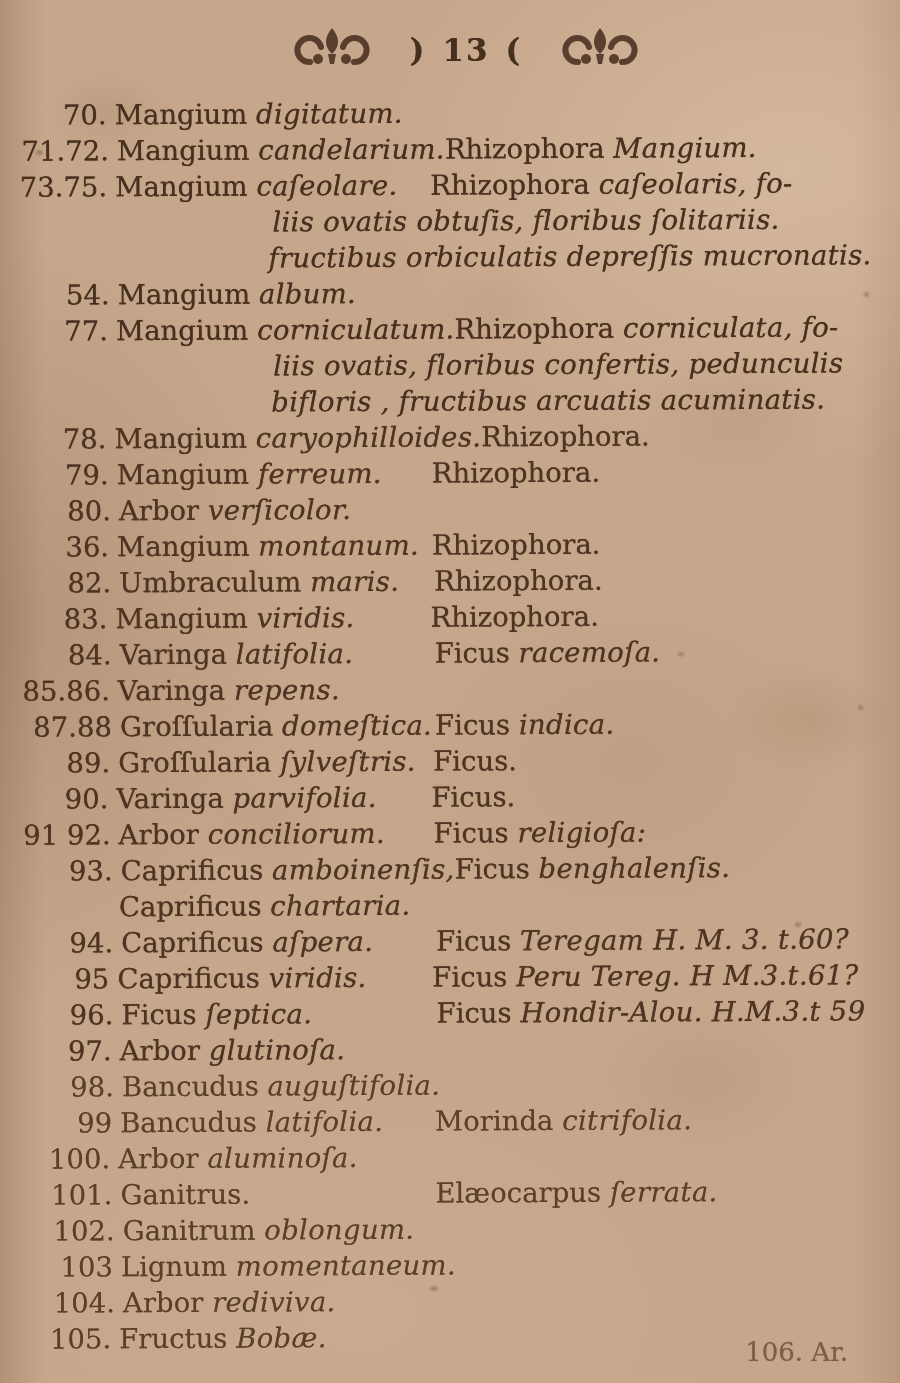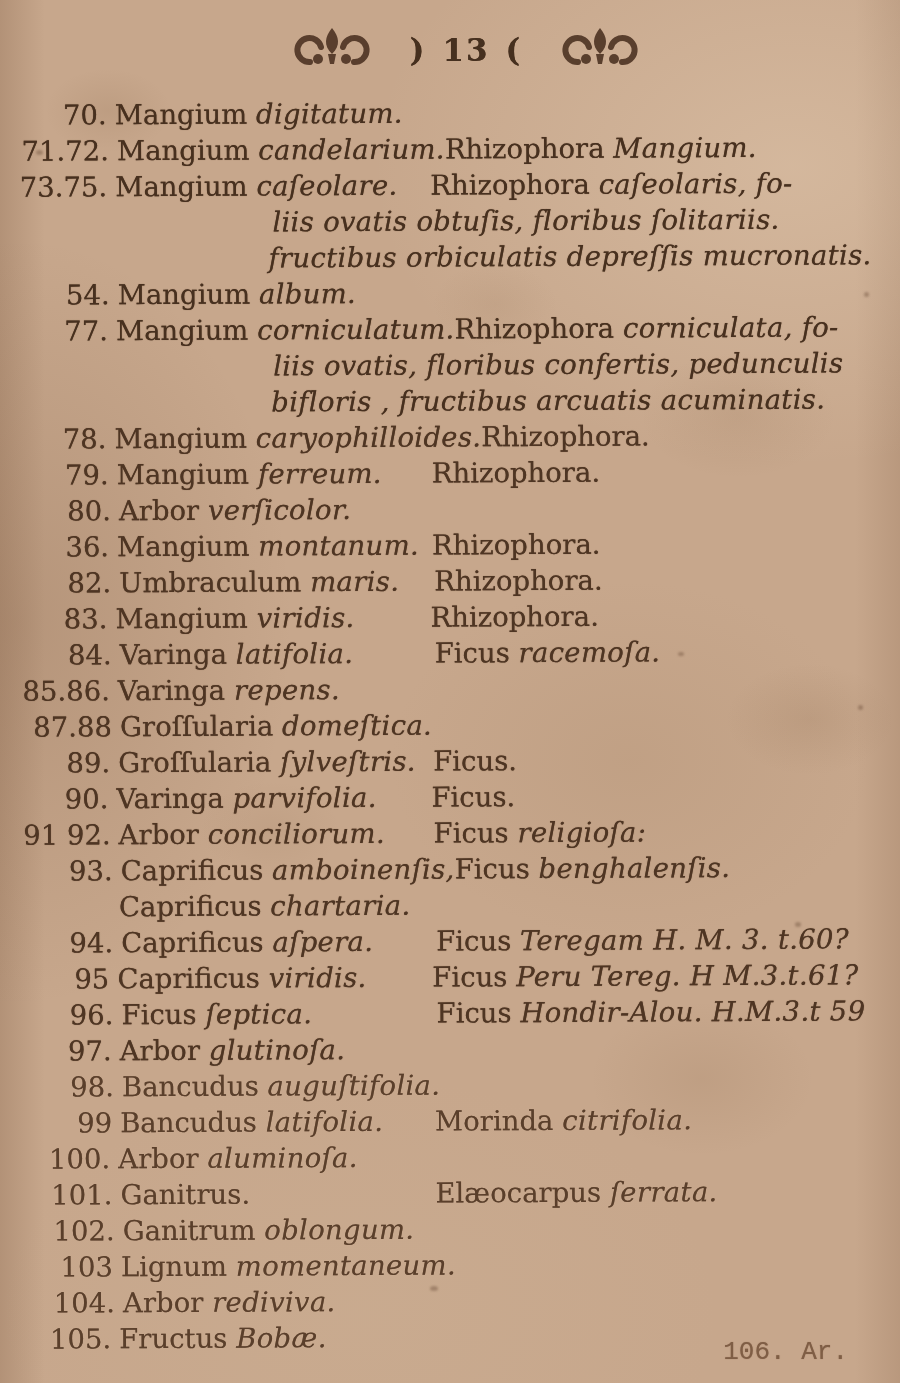--- a/index.html
+++ b/index.html
@@ -50,21 +50,20 @@
   .row:nth-child(n+28){color:#5a3f2b;text-shadow:0 0 0.5px rgba(90,63,43,0.6);}
   .num{flex:0 0 auto;width:118px;text-align:right;padding-right:8px;box-sizing:border-box;}
   .left{flex:0 0 auto;min-width:315px;}
   .right{flex:0 0 auto;}
   .row.indent2 .left{margin-left:273px;min-width:0;}
   i{font-style:italic;letter-spacing:0.3px;}
   .catchword{
     position:absolute;right:52px;bottom:16px;
     font-size:26px;color:#6e4c34;opacity:0.8;filter:blur(0.45px);
     text-shadow:0 0 1px rgba(110,76,52,0.7);
-    font-family:Liberation Mono, monospace;
   }
   .speck{position:absolute;border-radius:50%;background:rgba(90,60,40,0.35);filter:blur(1px);}
   .s1{width:7px;height:5px;left:36px;top:150px;}
   .s2{width:5px;height:5px;left:864px;top:292px;}
   .s3{width:6px;height:4px;left:678px;top:652px;}
   .s4{width:5px;height:5px;left:858px;top:705px;}
   .s5{width:6px;height:5px;left:795px;top:922px;}
   .s6{width:8px;height:5px;left:430px;top:1286px;}
 </style>
 </head>
@@ -176,20 +175,21 @@
       <span class="left"><span>Varinga </span><i>latifolia.</i></span>
       <span class="right"><span>Ficus </span><i>racemoſa.</i></span>
     </div>
     <div class="row indent0">
       <span class="num">85.86.</span>
       <span class="left"><span>Varinga </span><i>repens.</i></span>
     </div>
     <div class="row indent0">
       <span class="num">87.88</span>
       <span class="left"><span>Groſſularia </span><i>domeſtica.</i></span>
+      <span class="right"><span>Ficus </span><i>indica.</i></span>
     </div>
     <div class="row indent0">
       <span class="num">89.</span>
       <span class="left"><span>Groſſularia </span><i>ſylveſtris.</i></span>
       <span class="right"><span>Ficus.</span></span>
     </div>
     <div class="row indent0">
       <span class="num">90.</span>
       <span class="left"><span>Varinga </span><i>parvifolia.</i></span>
       <span class="right"><span>Ficus.</span></span>

